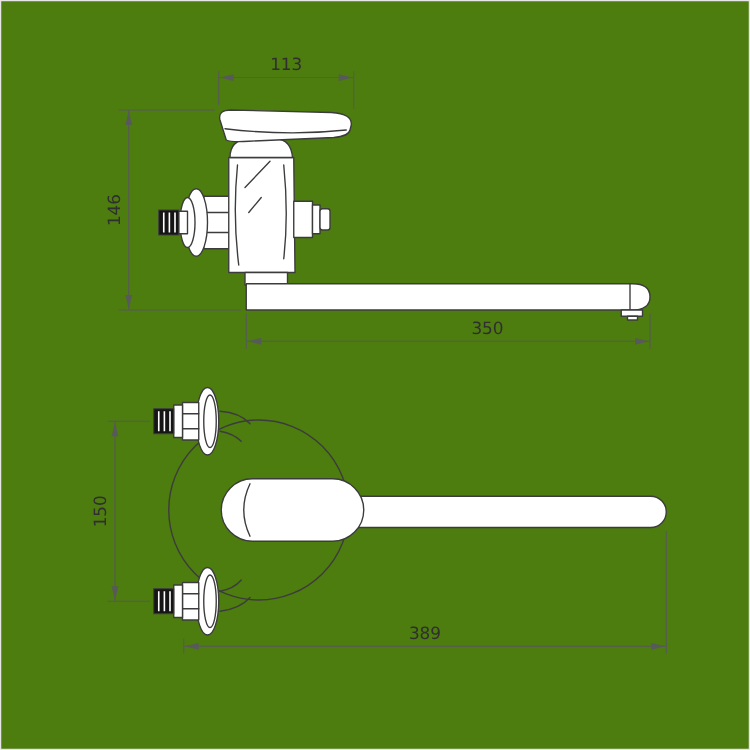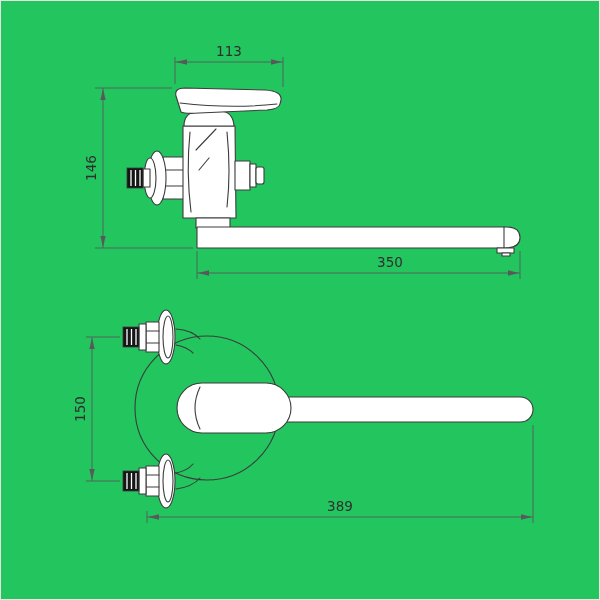--- a/index.html
+++ b/index.html
@@ -1,19 +1,19 @@
 <!DOCTYPE html>
 <html><head>
 <meta charset="utf-8">
 <style>
   html,body{margin:0;padding:0;background:#ffffff;}
   .page{
     position:relative;
     width:600px;height:600px;
-    background:#22c55e;
+    background:#4d7c0f;
     box-shadow: inset 0 0 0 1px #e6e6e6;
     font-family:"DejaVu Sans", sans-serif;
   }
   svg{position:absolute;left:0;top:0;}
   .ln  {fill:none;stroke:#3c3c3c;stroke-width:1.1;stroke-linecap:round;stroke-linejoin:round;}
   .lnf {fill:#ffffff;stroke:#3c3c3c;stroke-width:1.1;stroke-linejoin:round;}
   .blk {fill:#151515;stroke:#3c3c3c;stroke-width:0.8;}
   .thr {stroke:#ffffff;stroke-width:1.3;}
   .dim {fill:none;stroke:#58595b;stroke-width:0.85;}
   .arr {fill:#58595b;stroke:none;}

